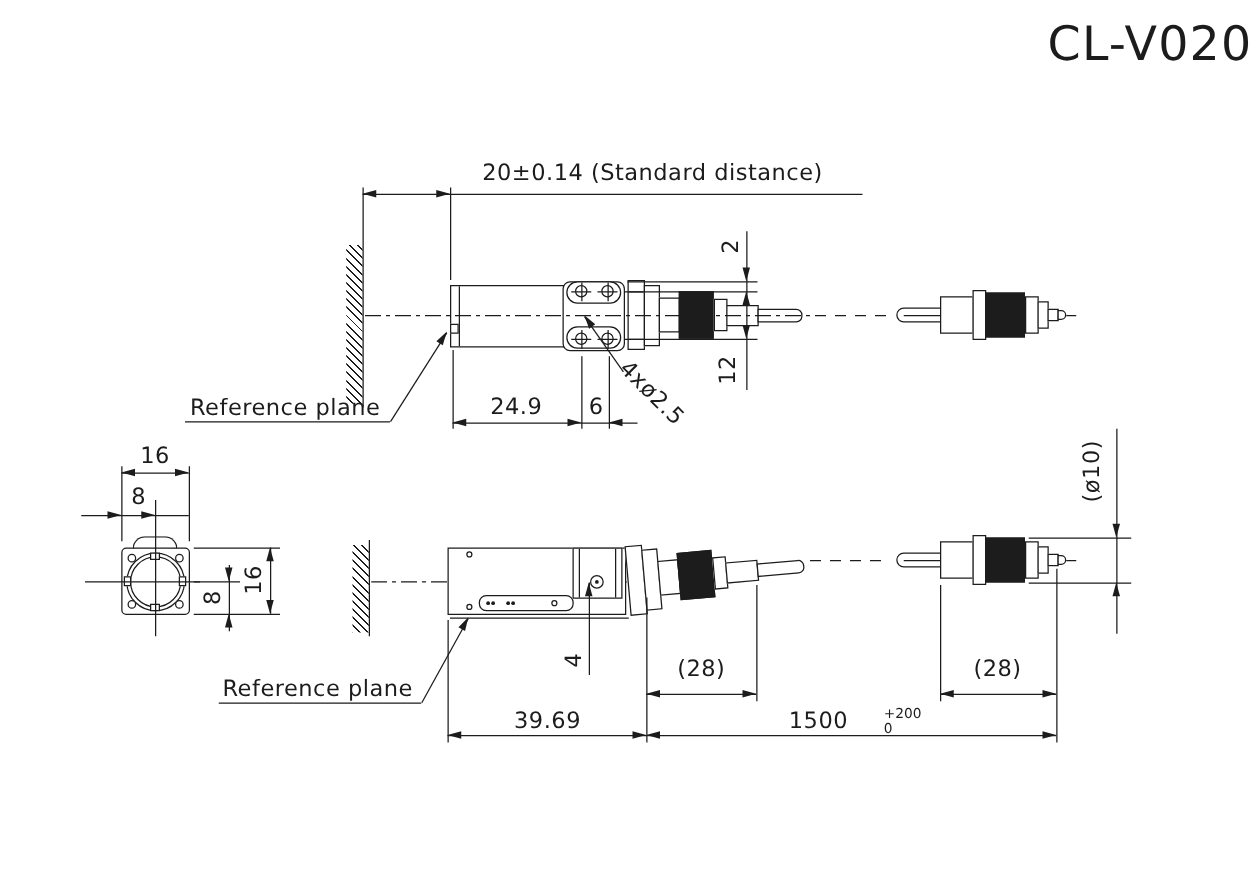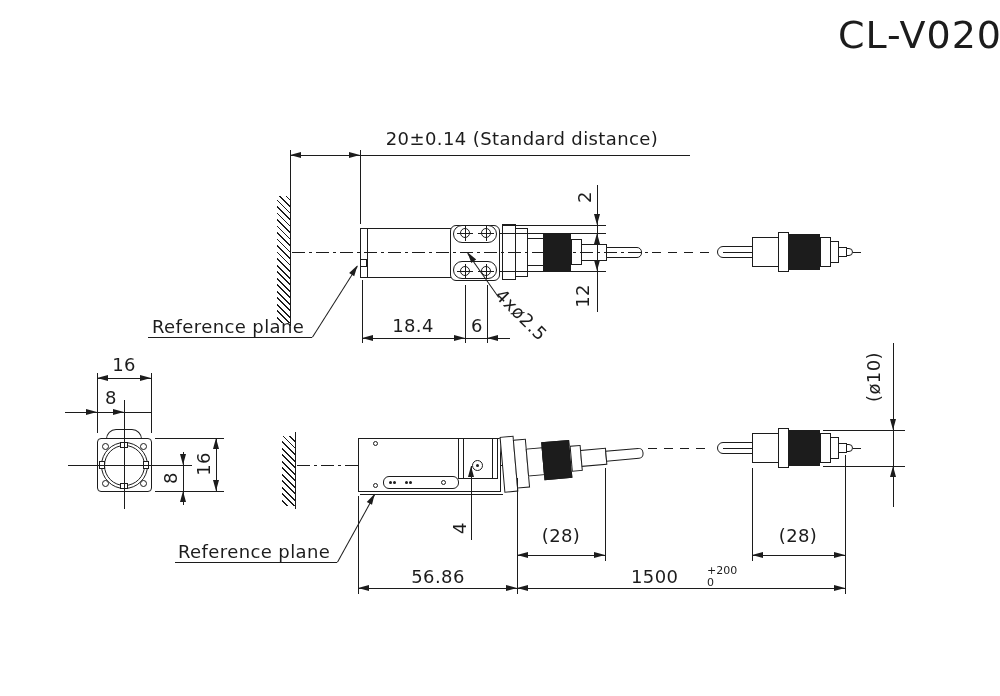--- a/index.html
+++ b/index.html
@@ -94,21 +94,21 @@
     <div class="txt rot" style="left:585px;top:197px;">2</div>
     <div class="txt rot" style="left:583px;top:296px;">12</div>
 
     <div class="v" style="left:362px;top:280px;height:63px;"></div>
     <div class="v" style="left:465px;top:285px;height:58px;"></div>
     <div class="v" style="left:487px;top:285px;height:58px;"></div>
     <div class="h" style="left:362px;top:338px;width:148px;"></div>
     <div class="ar aL" style="left:362px;top:335px;"></div>
     <div class="ar aR" style="left:454px;top:335px;"></div>
     <div class="ar aL" style="left:487px;top:335px;"></div>
-    <div class="txt" style="left:413px;top:326px;transform:translate(-50%,-50%);">18.4</div>
+    <div class="txt" style="left:413px;top:326px;transform:translate(-50%,-50%);">24.9</div>
     <div class="txt" style="left:477px;top:326px;transform:translate(-50%,-50%);">6</div>
 
     <div class="lead" style="left:468px;top:253px;width:54px;transform:rotate(54.8deg);">
       <div class="tipS"></div>
     </div>
     <div class="txt rot45" style="left:521px;top:315px;">4xø2.5</div>
 
     <div class="txt" style="left:152px;top:318px;">Reference plane</div>
     <div class="h" style="left:148px;top:337px;width:164px;"></div>
     <div class="lead" style="left:312px;top:337px;width:84px;transform:rotate(-57.6deg);">
@@ -224,21 +224,21 @@
     <div class="txt" style="left:561px;top:536px;transform:translate(-50%,-50%);">(28)</div>
 
     <div class="h" style="left:752px;top:555px;width:93px;"></div>
     <div class="ar aL" style="left:752px;top:552px;"></div>
     <div class="ar aR" style="left:834px;top:552px;"></div>
     <div class="txt" style="left:798px;top:536px;transform:translate(-50%,-50%);">(28)</div>
 
     <div class="h" style="left:358px;top:588px;width:159px;"></div>
     <div class="ar aL" style="left:358px;top:585px;"></div>
     <div class="ar aR" style="left:506px;top:585px;"></div>
-    <div class="txt" style="left:438px;top:577px;transform:translate(-50%,-50%);">56.86</div>
+    <div class="txt" style="left:438px;top:577px;transform:translate(-50%,-50%);">39.69</div>
 
     <div class="h" style="left:517px;top:588px;width:328px;"></div>
     <div class="ar aL" style="left:517px;top:585px;"></div>
     <div class="ar aR" style="left:834px;top:585px;"></div>
     <div class="txt std" style="left:631px;top:568px;">1500</div>
     <div class="txt small" style="left:707px;top:565px;">+200</div>
     <div class="txt small" style="left:707px;top:577px;">0</div>
   </div>
 
   <div class="grp">

